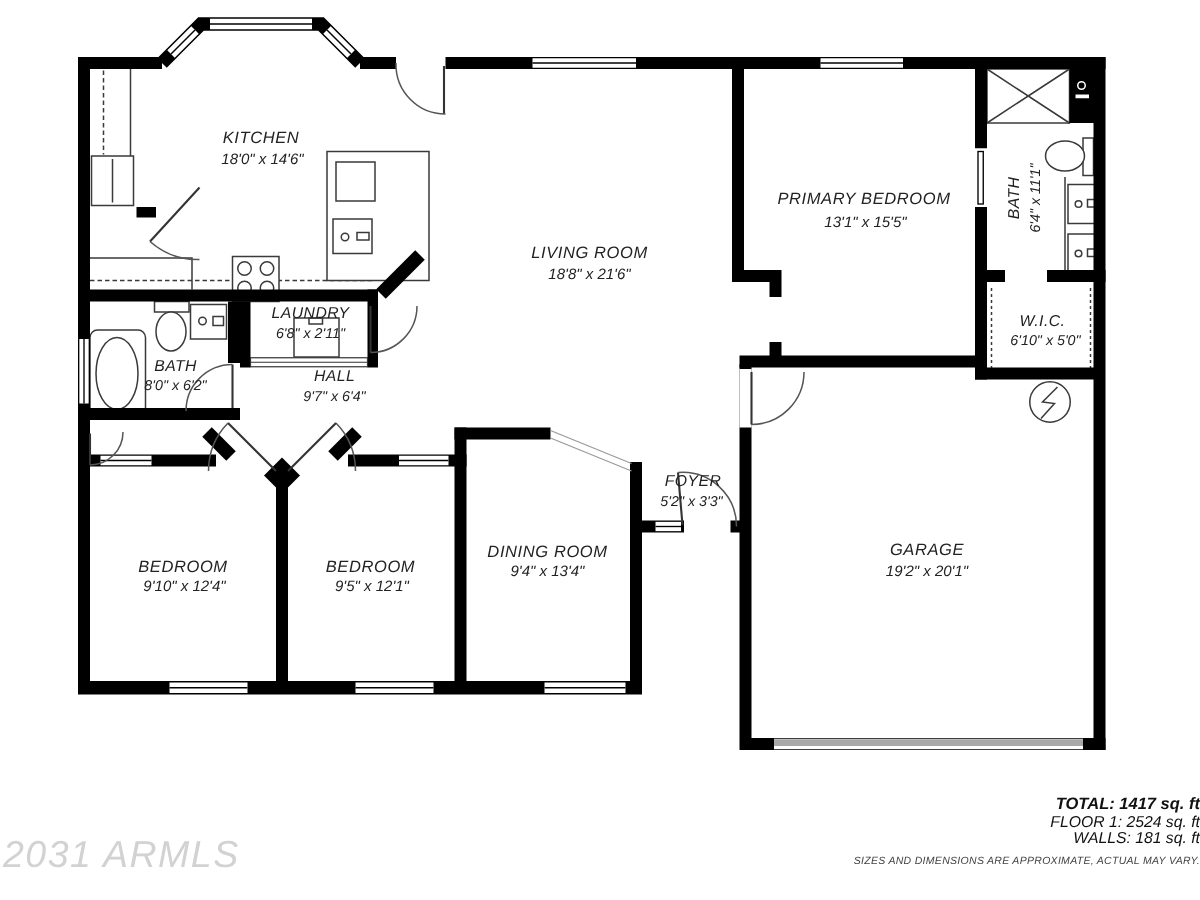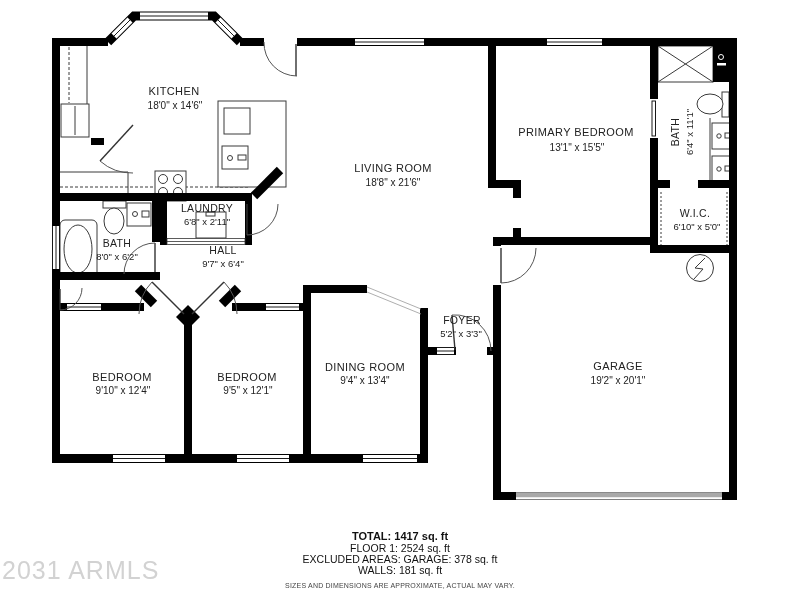--- a/index.html
+++ b/index.html
@@ -1,23 +1,23 @@
 <!DOCTYPE html>
 <html><head>
 <meta charset="utf-8">
 <style>
   html,body{margin:0;padding:0;background:#fff;}
   #stage{position:relative;width:800px;height:600px;background:#fff;overflow:hidden;
-         font-family:"Liberation Sans",sans-serif;}
+         font-family:"Liberation Sans",sans-serif;font-style:italic;}
   svg text{font-family:"Liberation Sans",sans-serif;fill:#222;}
   .rname{font-size:11px;letter-spacing:.4px;}
   .rdim{font-size:10px;}
   .rname-s{font-size:10.5px;letter-spacing:.3px;}
   .rdim-s{font-size:9.5px;}
-  #summary{position:absolute;top:531px;left:0;width:100%;text-align:center;color:#111;}
+  #summary{position:absolute;top:531px;left:0;width:100%;text-align:right;color:#111;}
   #summary .l1{font-size:11px;font-weight:700;line-height:11.5px;}
   #summary .ln{font-size:10.5px;line-height:11.2px;}
   #summary .disc{font-size:7px;color:#444;margin-top:6px;letter-spacing:.2px;}
   #watermark{position:absolute;left:2px;top:556px;font-size:25px;color:#d2d2d2;
              letter-spacing:1px;font-weight:400;}
   .wall{fill:#000;}
   .fix{fill:#fff;stroke:#3a3a3a;stroke-width:1;}
   .fixl{fill:none;stroke:#3a3a3a;stroke-width:1;}
   .door{fill:none;stroke:#555;stroke-width:1;}
   .leaf{stroke:#333;stroke-width:1.4;}
@@ -232,19 +232,18 @@
     <text class="rdim-s" x="461" y="337">5'2" x 3'3"</text>
 
     <text class="rname" x="618" y="370">GARAGE</text>
     <text class="rdim" x="618" y="384">19'2" x 20'1"</text>
   </g>
 </svg>
 
   <div id="summary">
     <div class="l1">TOTAL: 1417 sq. ft</div>
     <div class="ln">FLOOR 1: 2524 sq. ft</div>
-    <div class="ln">EXCLUDED AREAS: GARAGE: 378 sq. ft</div>
     <div class="ln">WALLS: 181 sq. ft</div>
     <div class="disc">SIZES AND DIMENSIONS ARE APPROXIMATE, ACTUAL MAY VARY.</div>
   </div>
 
   <div id="watermark">2031 ARMLS</div>
 </div>
 
 </body></html>

